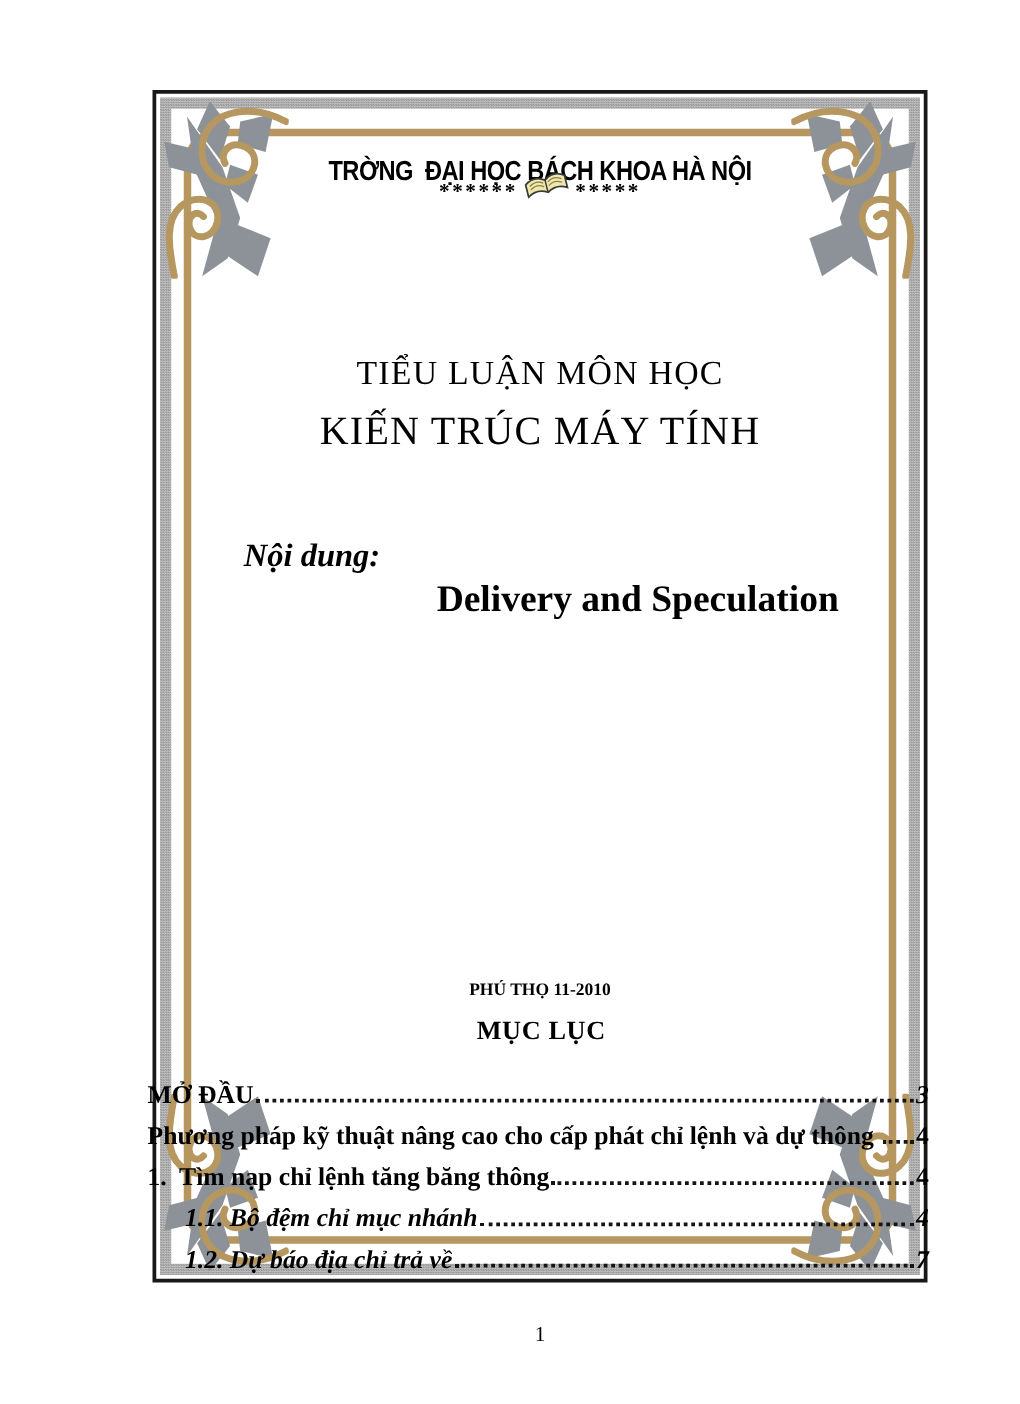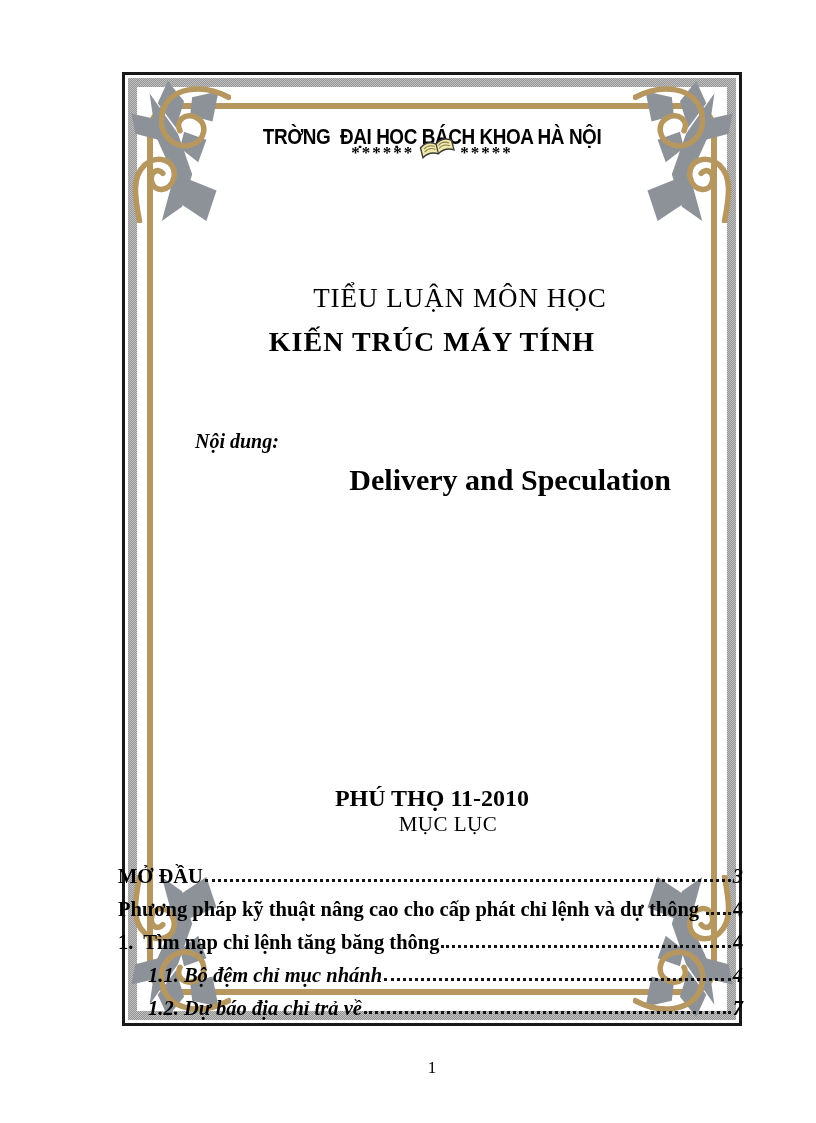--- a/index.html
+++ b/index.html
@@ -40,34 +40,34 @@
     top:124px; font-family:"Liberation Sans","DejaVu Sans",sans-serif;
     font-size:22px; font-weight:700; letter-spacing:-0.5px; white-space:pre;
     transform:scaleX(0.86);
   }
   .stars-line {
     top:143px; display:flex; justify-content:center; align-items:center; gap:3px;
     font-weight:700; font-size:17px; letter-spacing:2px;
   }
   .book-svg { margin-top:-10px; }
 
-  .course-label { top:283px; font-size:27px; letter-spacing:1px;padding-left:28px; }
-  .main-title   { top:326px; font-size:28px; font-weight:700; letter-spacing:1px; }
+  .course-label { top:283px; font-size:27px; letter-spacing:1px; }
+  .main-title   { top:326px; font-size:32px; font-weight:400; letter-spacing:1px; }
 
   .noidung {
-    left:195px; top:430px; font-size:20px; font-weight:700; font-style:italic;
+    left:195px; top:430px; font-size:26px; font-weight:700; font-style:italic;
   }
   .topic {
     left:193px; top:462px; width:478px; font-size:30px; font-weight:700; line-height:35px;
   }
   .topic .l1 { text-align:justify; text-align-last:justify; }
   .topic .l2 { text-align:right; }
 
-  .place-date  { top:785px; font-size:24px; font-weight:700;font-family:Liberation Serif, serif; }
-  .toc-heading { top:812px; font-size:21px; font-weight:400; letter-spacing:0.5px; padding-left:16px; }
+  .place-date  { top:785px; font-size:14px; font-weight:700;font-family:Liberation Serif, serif; }
+  .toc-heading { top:812px; font-size:21px; font-weight:700; letter-spacing:0.5px; padding-left:1px; }
 
   
   .toc { position:absolute; left:118px; top:855px; width:625px; z-index:6; font-size:20.5px; font-weight:700; }
   .toc-row { display:flex; align-items:flex-end; height:33px; }
   .toc-row.indent { padding-left:30px; }
   .toc-label { white-space:pre; }
   .toc-row.italic .toc-label { font-style:italic;margin-top:20px; }
   .leader { flex:1; border-bottom:3px dotted #141414; margin:0 2px 6px 2px; min-width:8px; }
   .toc-page.pg-italic { font-style:italic; }
 

